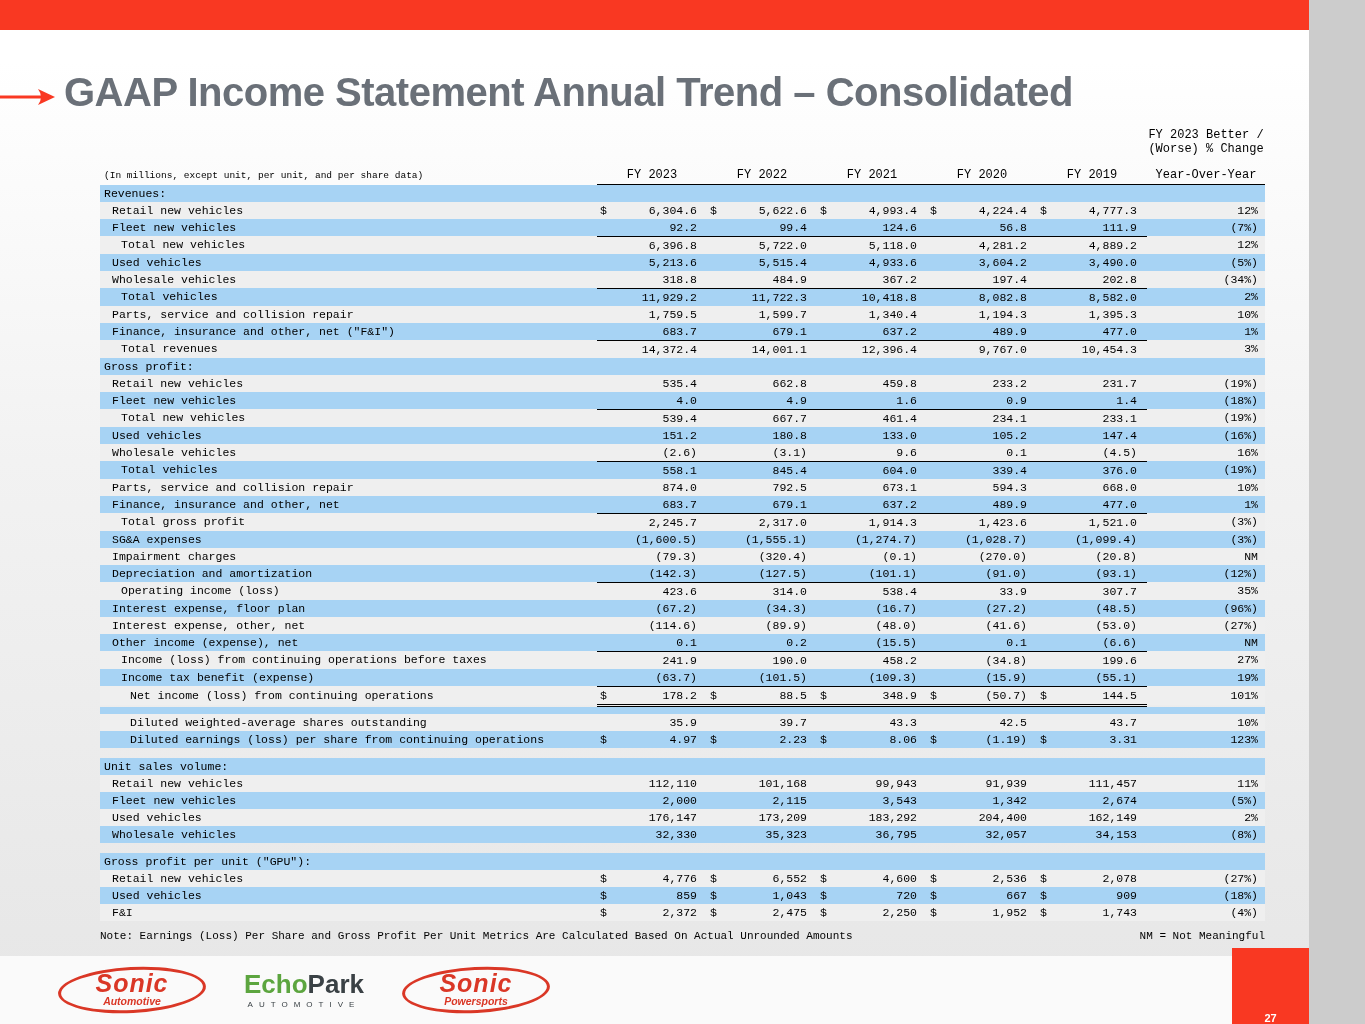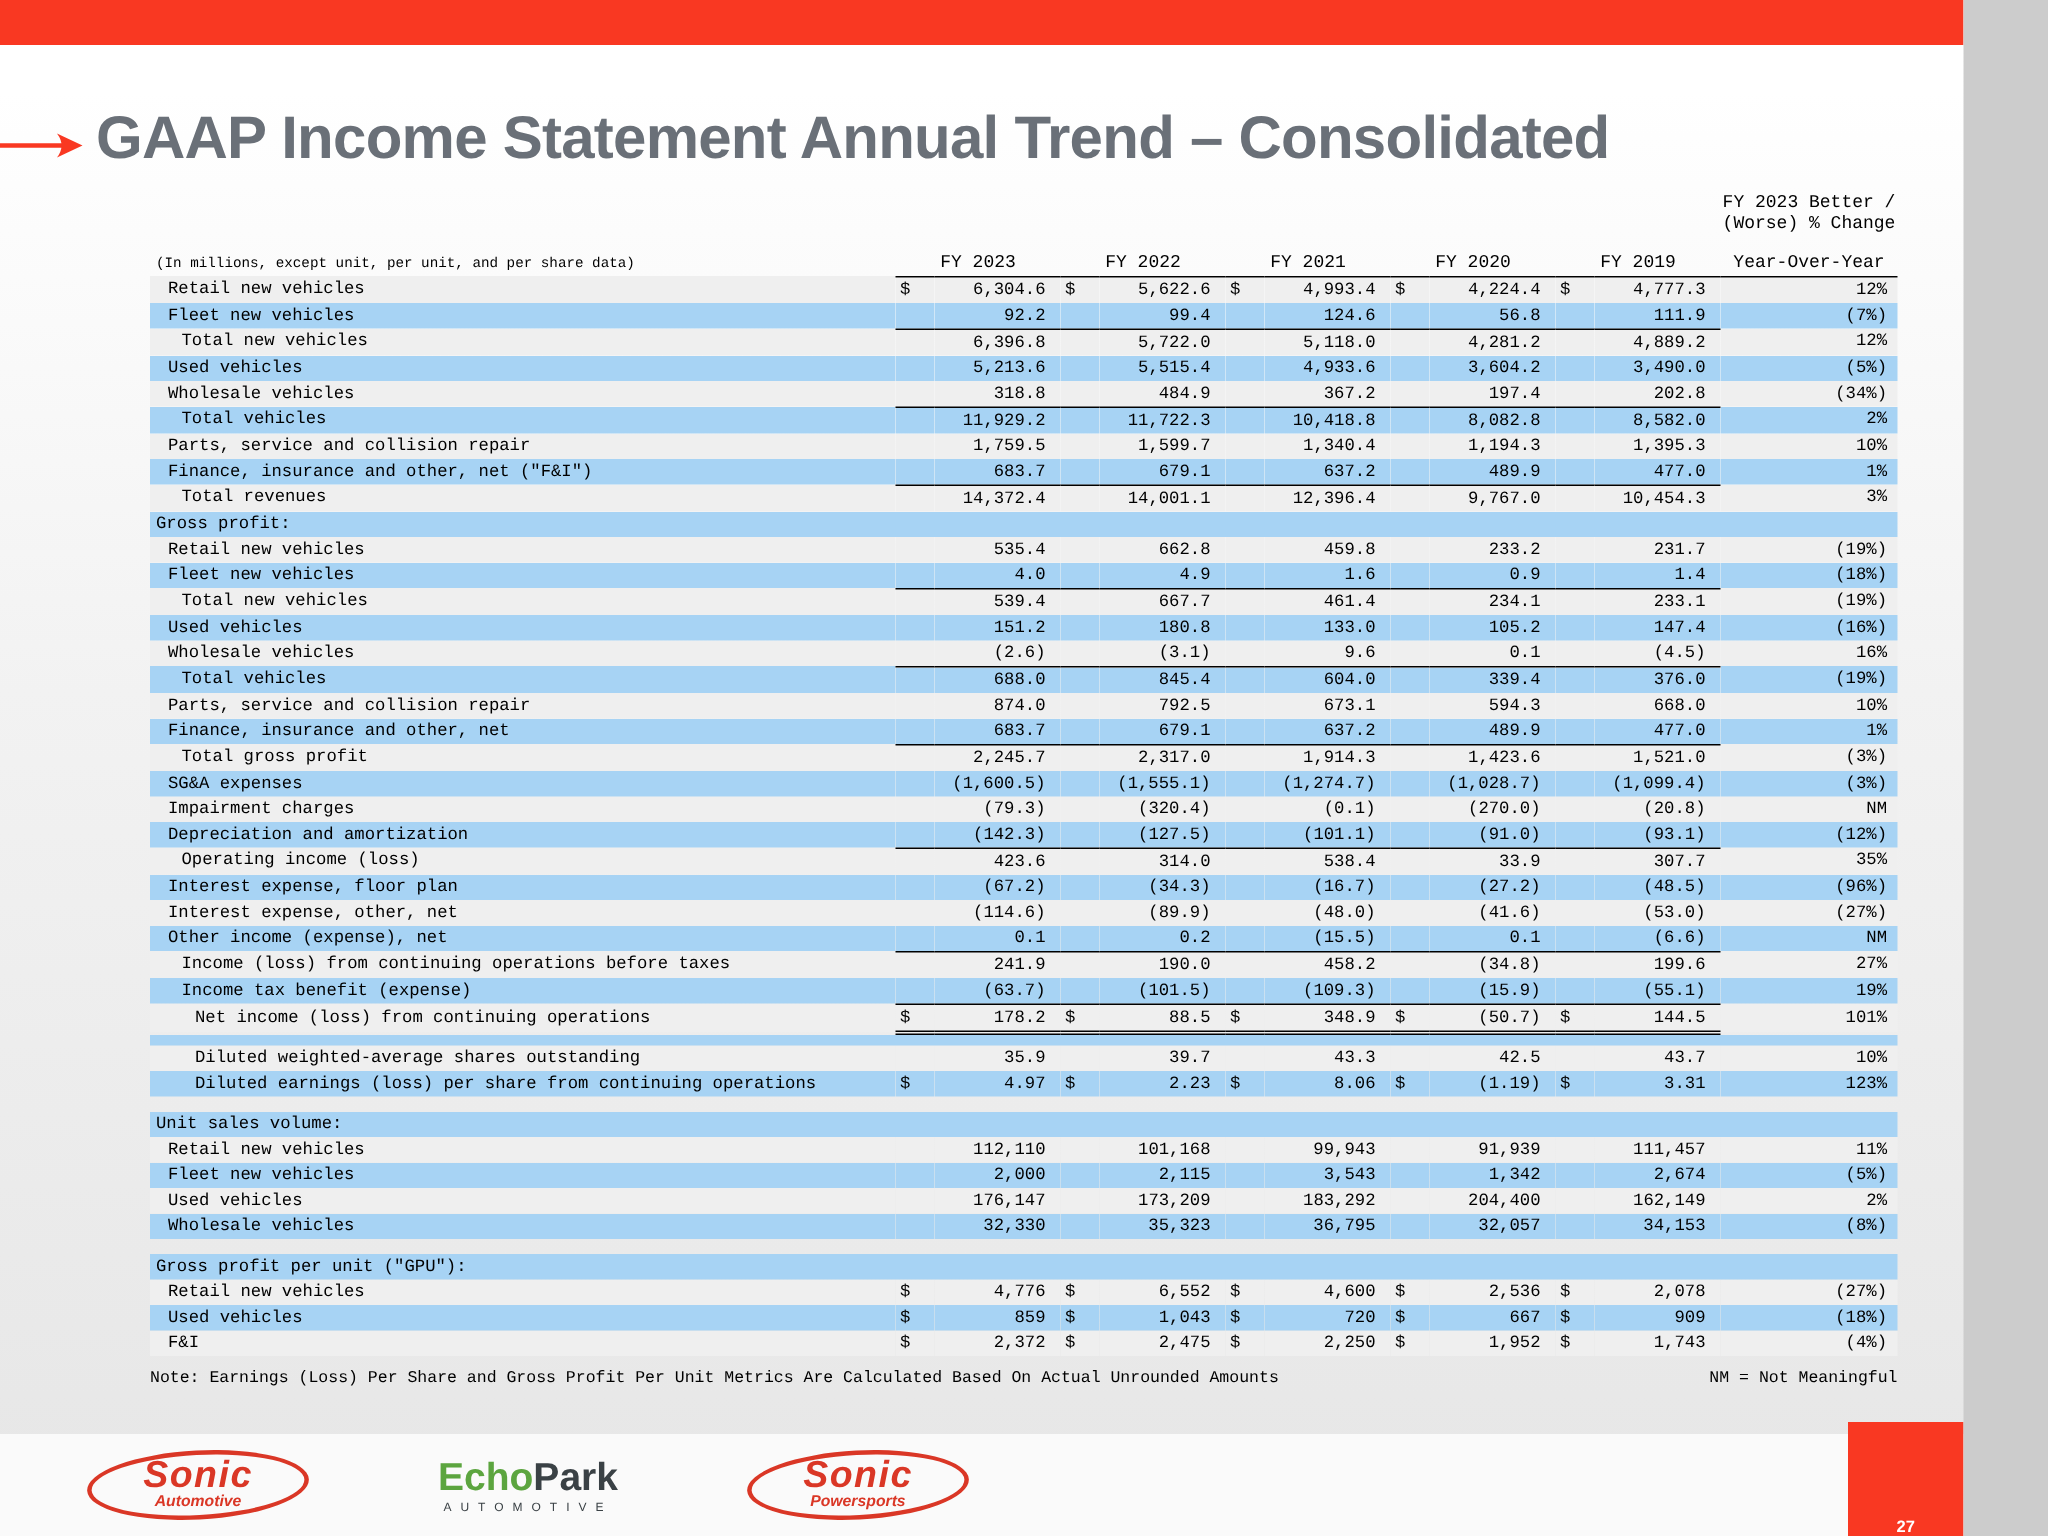--- a/index.html
+++ b/index.html
@@ -29,21 +29,21 @@
   .lbl { text-align:left; }
   .ind0 { padding-left:4px; } .ind1 { padding-left:12px; }
   .ind2 { padding-left:21px; } .ind3 { padding-left:30px; }
   .cur { text-align:left; padding-left:3px; }
   .val { text-align:right; padding-right:10px; }
   .pct { text-align:right; padding-right:7px; }
   .u   { border-bottom:1px solid #000; }
   .dbl { border-bottom:3px double #000; }
   .note-row { display:flex; justify-content:space-between; margin-top:9px; font-size:11px; color:#000; }
   .footer { position:absolute; left:0; bottom:0; width:100%; height:68px; background:#fafafa;
-            display:flex; align-items:center; gap:86px; padding-left:58px; }
+            display:flex; align-items:center; gap:38px; padding-left:58px; }
   .page-box { position:absolute; right:0; bottom:0; width:77px; height:76px; background:#f93822;
               color:#fff; font-weight:bold; font-size:11px; display:flex; align-items:flex-end; justify-content:center; }
   .logo-sonic { position:relative; width:148px; height:46px; text-align:center; }
   .logo-sonic .oval { position:absolute; inset:0; border:3px solid #da3726; border-radius:50%; transform:rotate(-3deg); }
   .logo-sonic .t1 { position:relative; font-style:italic; font-weight:bold; font-size:25px; line-height:26px;
                     color:#da3726; letter-spacing:1px; padding-top:3px; }
   .logo-sonic .t2 { position:relative; font-style:italic; font-weight:bold; font-size:10.5px; line-height:11px; color:#da3726; }
   .logo-echopark { text-align:center; }
   .logo-echopark .t1 { font-size:26px; font-weight:bold; line-height:26px; }
   .logo-echopark .green { color:#5ca53f; } .logo-echopark .dark { color:#3a4145; }
@@ -92,20 +92,23 @@
           <th class="th-units">(In millions, except unit, per unit, and per share data)</th>
           <th class="th-year" colspan="2">FY 2023</th>
           <th class="th-year" colspan="2">FY 2022</th>
           <th class="th-year" colspan="2">FY 2021</th>
           <th class="th-year" colspan="2">FY 2020</th>
           <th class="th-year" colspan="2">FY 2019</th>
           <th class="th-pct">Year-Over-Year</th>
         </tr>
       </thead>
       <tbody>
+          <tr class="blue section">
+            <td class="lbl ind0" colspan="12">Revenues:</td>
+          </tr>
           <tr class="w item">
             <td class="lbl ind1">Retail new vehicles</td>
             <td class="cur">$</td>
             <td class="val">6,304.6</td>
             <td class="cur">$</td>
             <td class="val">5,622.6</td>
             <td class="cur">$</td>
             <td class="val">4,993.4</td>
             <td class="cur">$</td>
             <td class="val">4,224.4</td>
@@ -294,21 +297,21 @@
             <td class="val u">9.6</td>
             <td class="cur u"></td>
             <td class="val u">0.1</td>
             <td class="cur u"></td>
             <td class="val u">(4.5)</td>
             <td class="pct">16%</td>
           </tr>
           <tr class="blue item">
             <td class="lbl ind2">Total vehicles</td>
             <td class="cur"></td>
-            <td class="val">688.0</td>
+            <td class="val">558.1</td>
             <td class="cur"></td>
             <td class="val">845.4</td>
             <td class="cur"></td>
             <td class="val">604.0</td>
             <td class="cur"></td>
             <td class="val">339.4</td>
             <td class="cur"></td>
             <td class="val">376.0</td>
             <td class="pct">(19%)</td>
           </tr>

